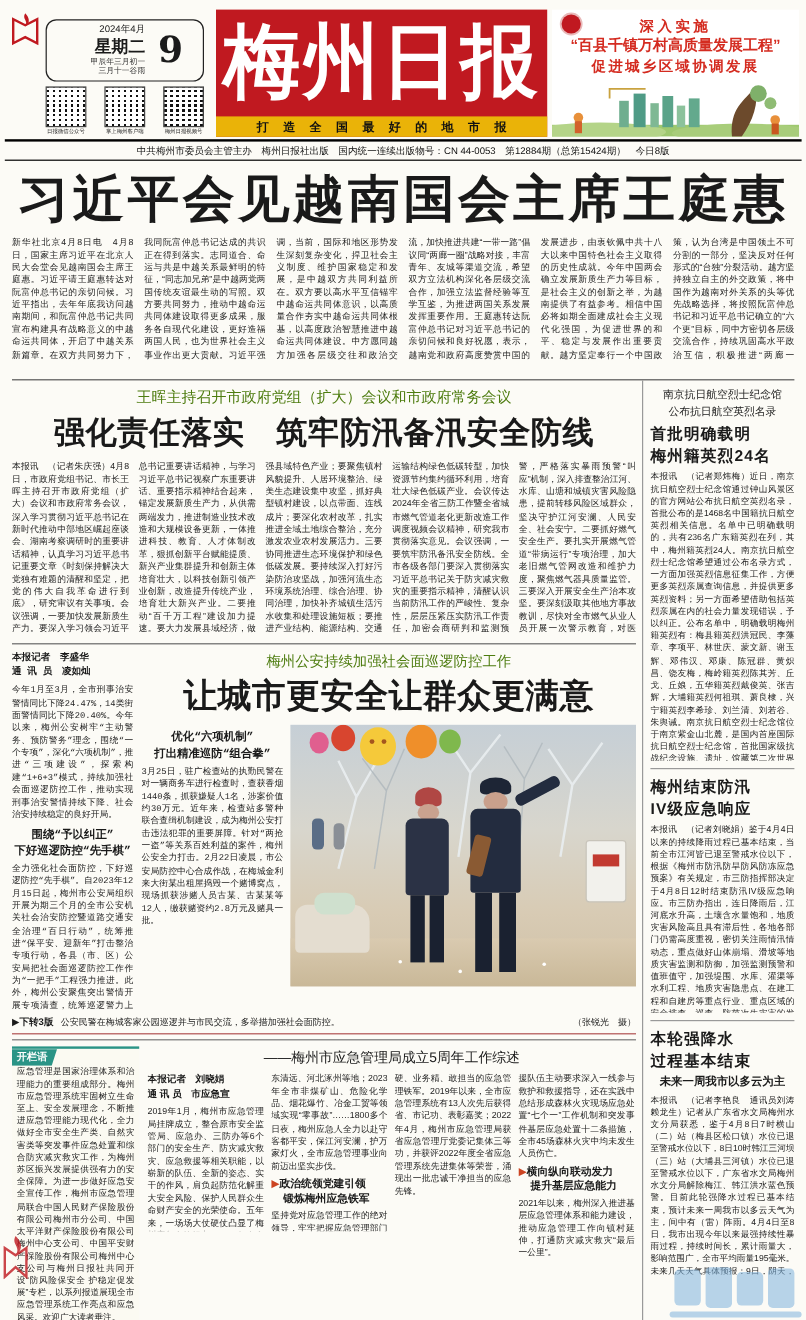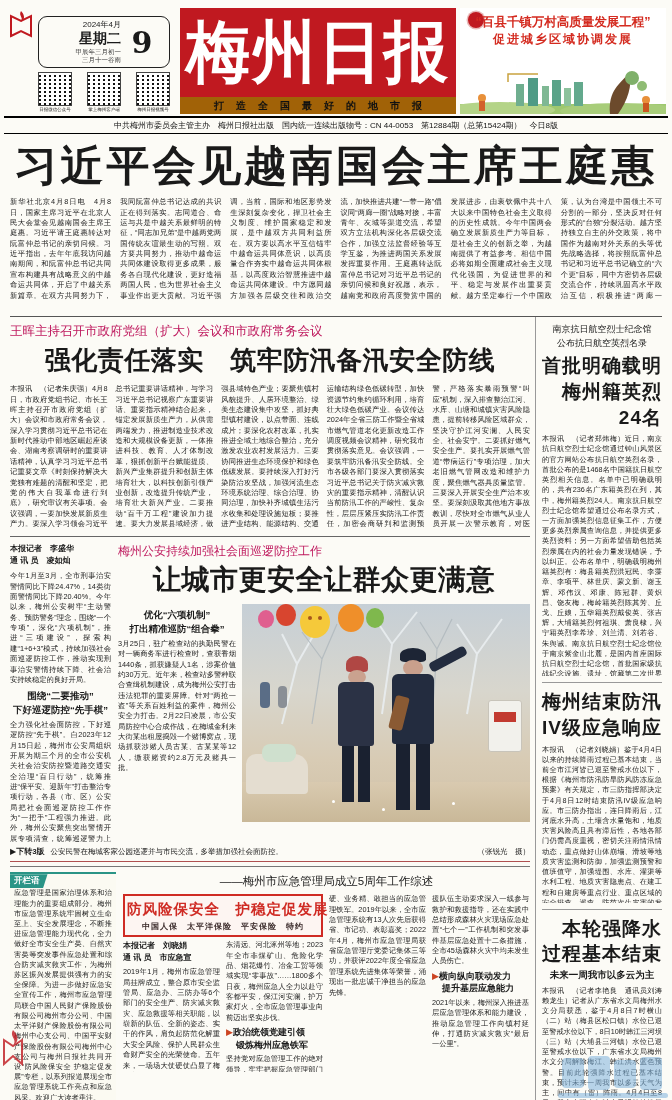--- a/index.html
+++ b/index.html
@@ -18,38 +18,38 @@
   .qrrow { position:absolute; left:36px; top:72px; display:flex; gap:11px; }
   .qr { width:38px; text-align:center; }
   .qr .qrimg { width:34px; height:34px; margin:0 auto;
     background:
       repeating-linear-gradient(0deg,#111 0 2px,#fff 2px 4px),
       repeating-linear-gradient(90deg,#111 0 2px,#fff 2px 5px);
     background-blend-mode:lighten; border:1px solid #444; }
   .qr .qlbl { font-size:4.5px; color:#222; margin-top:1px; white-space:nowrap; }
   .masthead { position:absolute; left:180px; top:8px; width:276px; height:106px; background:#c01920; display:flex; flex-direction:column; }
   .mh-title { flex:1; color:#fff; font-family:"DejaVu Serif",serif; font-weight:bold; font-size:64px; line-height:88px; text-align:center; letter-spacing:2px; transform:scaleY(1.05); }
-  .mh-strip { height:17px; background:#a16207; display:flex; align-items:center; justify-content:center; }
+  .mh-strip { height:17px; background:#eab308; display:flex; align-items:center; justify-content:center; }
   .mh-slogan { font-size:10px; font-weight:bold; letter-spacing:12px; color:#111; text-indent:12px; white-space:nowrap; }
   .promo { position:absolute; left:460px; top:8px; width:206px; height:106px; overflow:hidden; background:#fff; }
   .promo-seal { position:absolute; left:8px; top:4px; width:16px; height:16px; border-radius:50%; background:#c01920; box-shadow:0 0 0 1.5px #e9b9b9; }
   .promo-txt { position:relative; text-align:center; color:#d42b20; font-weight:bold; margin-top:6px; line-height:1.35; z-index:2; }
   .p1 { font-size:12px; letter-spacing:3px; }
   .p2 { font-size:12.5px;text-align:center; }
   .p3 { font-size:12px; letter-spacing:2px; }
   .promo-art { position:absolute; left:0; bottom:0; width:100%; height:44px; z-index:1; }
   .rule-thick { border-top:2.5px solid #000; margin:0 4px; }
   .publine { font-size:8px; text-align:center; padding:2px 0 2px; color:#111; }
   .rule-thin { border-top:1px solid #000; margin:0 4px; }
 
   
   .bodytxt { font-size:7.3px; line-height:1.42; text-align:justify; color:#222; }
   .bodytxt::first-line {}
   .cols { column-fill:auto; overflow:hidden; }
-  .kicker { text-align:left; font-size:12px; color:#be185d; }
+  .kicker { text-align:center; font-size:12px; color:#4d7c0f; }
   .subhead { text-align:center; font-weight:bold; font-size:9.5px; line-height:1.4; margin:4px 0; }
   .byline { font-size:8px; font-weight:bold; line-height:1.5; }
 
   
   #lead { padding:4px 10px 0; }
   .lead-h { text-align:center; font-size:42px; font-weight:bold; letter-spacing:3px; line-height:1.15; margin:4px 0 7px; font-family:"Liberation Sans",sans-serif; transform:scaleX(1.02); }
   #lead .cols { column-count:6; column-gap:9px; height:112px; }
   .hr-sec { border-top:1px solid #555; margin:7px 10px 0; }
 
   
@@ -58,21 +58,21 @@
   #rail { width:132px; border-left:1px solid #999; margin-left:5px; padding-left:6px; padding-top:6px; }
 
   
   #gov { padding-top:6px; border-bottom:1px solid #666; padding-bottom:6px; }
   #gov .kicker { font-size:12.5px; }
   .gov-h { text-align:center; font-size:26px; font-weight:bold; letter-spacing:0.5px; margin:3px 0 6px; }
   #gov .cols { column-count:5; column-gap:8px; height:146px; }
 
   
   #patrol { padding-top:6px; }
-  .pat-wrap { display:flex; gap:7px; }
+  .pat-wrap { display:flex; gap:7px;font-family:Liberation Mono, monospace; }
   .pat-c1 { width:101px; height:300px; overflow:hidden; }
   .pat-right { flex:1; }
   .pat-h { text-align:center; font-size:28px; font-weight:bold; letter-spacing:0.5px; margin:1px 0 5px; }
   .pat-body { display:flex; gap:6px; }
   .pat-c2 { width:118px; height:218px; overflow:hidden; }
   .capline { display:flex; align-items:baseline; gap:6px; border-bottom:1px solid #b05050; padding:3px 0 4px; }
   .jump { font-size:8px; font-weight:bold; white-space:nowrap; }
   .caption { font-size:7.5px; flex:1; }
   .credit { font-size:7.5px; white-space:nowrap; }
 
@@ -104,21 +104,21 @@
   .subleft-cols { display:flex; gap:6px; height:132px; overflow:hidden; }
   .subleft-cols .ecol { height:132px; }
   .subright { width:200px; display:flex; gap:6px; height:236px; overflow:hidden; }
   .rsub { font-weight:bold; font-size:9px; line-height:1.4; margin:3px 0; }
   .rsub .tri { color:#c42; }
 
   
   .rail-art { }
   .rail-sep { border-top:1px solid #999; margin:6px 0 6px; }
   .rk { font-size:9px; text-align:center; line-height:1.5; }
-  .rh { text-align:right; font-size:19px; font-weight:bold; line-height:1.35; letter-spacing:1px; }
+  .rh { text-align:left; font-size:13px; font-weight:bold; line-height:1.35; letter-spacing:1px; }
   .rsubt { text-align:center; font-size:9.5px; font-weight:bold; margin:2px 0 3px; }
   .rail .bodytxt { font-size:7.2px; }
   .rbody { overflow:hidden; margin-top:4px; }
 
   
   .wm-blue { position:absolute; right:2px; bottom:2px; width:112px; height:46px; opacity:.55; z-index:5; }
   .wm-blue i { position:absolute; background:#7fb3dd; border-radius:4px; }
   .wm-red { position:absolute; left:0; bottom:34px; width:26px; height:40px; opacity:.8; z-index:5; }
 </style>
 </head>
@@ -160,20 +160,21 @@
     <div class="masthead">
       <div class="mh-title">梅州日报</div>
       <div class="mh-strip">
         <span class="mh-slogan">打造全国最好的地市报</span>
       </div>
     </div>
 
     <div class="promo">
       <div class="promo-seal"></div>
       <div class="promo-txt">
+        <div class="p1">深入实施</div>
         <div class="p2">“百县千镇万村高质量发展工程”</div>
         <div class="p3">促进城乡区域协调发展</div>
       </div>
       <svg class="promo-art" viewBox="0 0 206 44">
         <rect x="0" y="34" width="206" height="10" fill="#9ec86f"></rect>
         <ellipse cx="40" cy="40" rx="55" ry="8" fill="#b4d488"></ellipse>
         <ellipse cx="160" cy="41" rx="60" ry="8" fill="#a8cd7a"></ellipse>
         <rect x="56" y="14" width="8" height="22" fill="#6fae8f"></rect>
         <rect x="68" y="8" width="10" height="28" fill="#4f9b86"></rect>
         <rect x="82" y="16" width="7" height="20" fill="#7fb894"></rect>
@@ -214,21 +215,21 @@
 
       <div id="patrol">
         <div class="pat-wrap">
           <div class="pat-c1">
             <div class="byline">
               <div>本报记者　李盛华</div>
               <div>通 讯 员　凌如灿</div>
             </div>
             <p class="bodytxt" style="margin-top:4px">今年1月至3月，全市刑事治安警情同比下降24.47%，14类街面警情同比下降20.40%。今年以来，梅州公安树牢“主动警务、预防警务”理念，围绕“一个专项”，深化“六项机制”，推进“三项建设”，探索构建“1+6+3”模式，持续加强社会面巡逻防控工作，推动实现刑事治安警情持续下降、社会治安持续稳定的良好开局。</p>
             <div class="subhead">
-              <div>围绕“二要推动”</div>
+              <div>围绕“予以纠正”</div>
               <div>下好巡逻防控“先手棋”</div>
             </div>
             <p class="bodytxt">全力强化社会面防控，下好巡逻防控“先手棋”。自2023年12月15日起，梅州市公安局组织开展为期三个月的全市公安机关社会治安防控暨道路交通安全治理“百日行动”，统筹推进“保平安、迎新年”打击整治专项行动，各县（市、区）公安局把社会面巡逻防控工作作为“一把手”工程强力推进。此外，梅州公安聚焦突出警情开展专项清查，统筹巡逻警力上路设卡，严查严处涉毒、治安、交通等违法犯罪行为，切实维护社会治安大局平安稳定。据统计，“百日行动”开展以来，全市共开展以打架斗殴、寻衅滋事、故意毁财、交通安全、安全生产、涉未成年人违法犯罪等警务</p>
           </div>
 
           <div class="pat-right">
             <div class="kicker">梅州公安持续加强社会面巡逻防控工作</div>
             <div class="pat-h">让城市更安全让群众更满意</div>
             <div class="pat-body">
               <div class="pat-c2">
@@ -302,24 +303,20 @@
       <div id="emer">
         <div class="openbox">
           <div class="tab">开栏语</div>
           <p class="bodytxt">应急管理是国家治理体系和治理能力的重要组成部分。梅州市应急管理系统牢固树立生命至上、安全发展理念，不断推进应急管理能力现代化，全力做好全市安全生产类、自然灾害类等突发事件应急处置和综合防灾减灾救灾工作，为梅州苏区振兴发展提供强有力的安全保障。为进一步做好应急安全宣传工作，梅州市应急管理局联合中国人民财产保险股份有限公司梅州市分公司、中国太平洋财产保险股份有限公司梅州中心支公司、中国平安财产保险股份有限公司梅州中心支公司与梅州日报社共同开设“防风险保安全 护稳定促发展”专栏，以系列报道展现全市应急管理系统工作亮点和应急风采。欢迎广大读者垂注。</p>
         </div>
 
         <div class="emer-right">
           <div class="emer-sub">——梅州市应急管理局成立5周年工作综述</div>
           <div class="emer-cols">
             <div class="subleft">
-              <div class="adbox">
-                <div class="ad1">防风险保安全　护稳定促发展</div>
-                <div class="ad2">中国人保　太平洋保险　平安保险　特约</div>
-              </div>
               <div class="subleft-cols">
                 <div class="ecol">
                   <div class="byline">
                     <div>本报记者　刘晓娟</div>
                     <div>通 讯 员　市应急宣</div>
                   </div>
                   <p class="bodytxt" style="margin-top:3px">2019年1月，梅州市应急管理局挂牌成立，整合原市安全监管局、应急办、三防办等6个部门的安全生产、防灾减灾救灾、应急救援等相关职能，以崭新的队伍、全新的姿态、实干的作风，肩负起防范化解重大安全风险、保护人民群众生命财产安全的光荣使命。五年来，一场场大仗硬仗凸显了梅州应急人的努力：2021年在全省率先实现省市县镇村五级应急指挥平台互联互通；成功防御2022年“暹芭”龙舟水以及2023年“苏拉”“海葵”等多个台风影响；应急救援队伍先后驰援广</p>
                 </div>
                 <div class="ecol">
                   <p class="bodytxt">东清远、河北涿州等地；2023年全市非煤矿山、危险化学品、烟花爆竹、冶金工贸等领域实现“零事故”……1800多个日夜，梅州应急人全力以赴守客都平安，保江河安澜，护万家灯火，全市应急管理事业向前迈出坚实步伐。</p>

